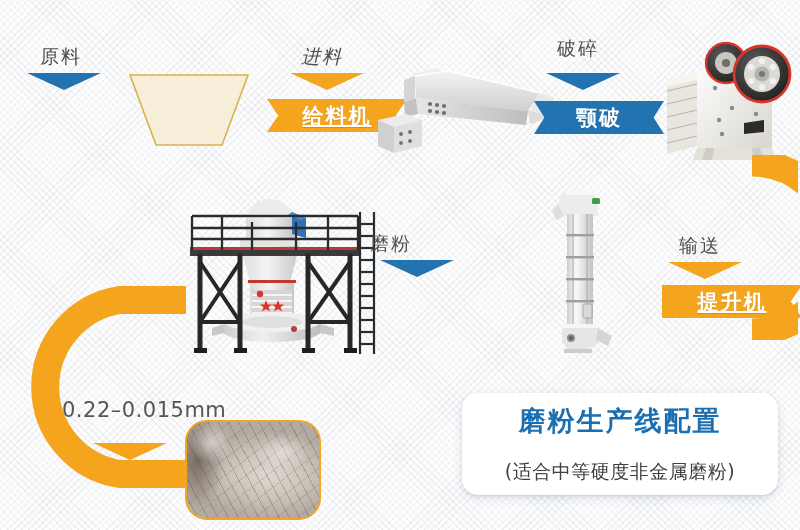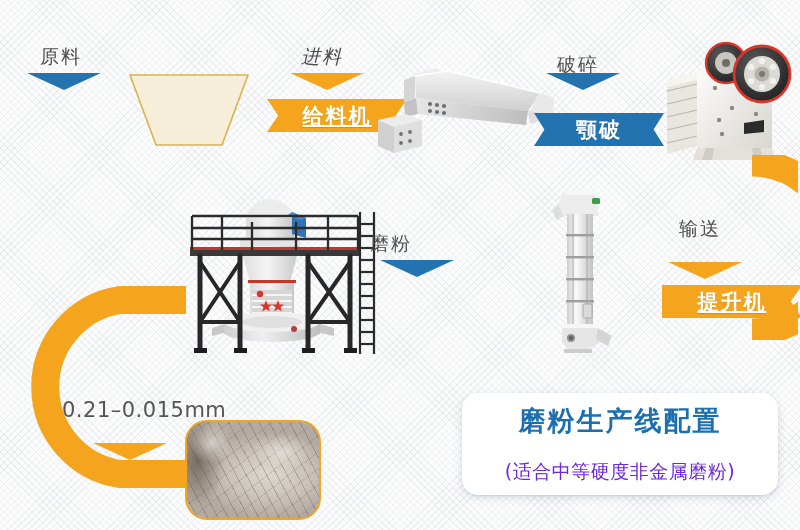--- a/index.html
+++ b/index.html
@@ -144,21 +144,21 @@
     font-size: 27px;
     font-weight: bold;
     color: #1b6fb0;
     letter-spacing: 2px;
     white-space: nowrap;
     font-family: "DejaVu Sans", "Liberation Sans", sans-serif;
     margin-bottom: 20px;
   }
   #info-sub {
     font-size: 19px;
-    color: #6d28d9;
+    color: #404040;
     letter-spacing: 0.5px;
     white-space: nowrap;
     font-family: "DejaVu Sans", "Liberation Sans", sans-serif;
   }
 </style>
 </head>
 <body>
 
 <div id="stage">
 
@@ -227,29 +227,29 @@
         <circle cx="23" cy="76" r="1.9"></circle>
           <circle cx="32" cy="74" r="1.9"></circle>
         <circle cx="23" cy="85" r="1.9"></circle>
           <circle cx="32" cy="83" r="1.9"></circle>
       </g>
 
       <polyline points="37,18 70,13 162,35" fill="none" stroke="#ffffff" stroke-width="1.4"></polyline>
     </svg>
   </div>
 
-  <div class="caption" style="left:557px; top:52px;">破碎</div>
+  <div class="caption" style="left:557px; top:36px;">破碎</div>
 
   <div class="chev" style="left:546px; top:73px;">
     <svg viewBox="0 0 74 17" preserveAspectRatio="none">
       <polygon points="0,0 74,0 37,17" fill="#2273b0"></polygon>
     </svg>
   </div>
 
-  <div class="badge blue notch-lr" style="left:534px; top:113px; width:100px;">颚破</div>
+  <div class="badge blue notch-lr" style="left:534px; top:101px; width:100px;">颚破</div>
 
   <div class="machine" style="left:664px; top:28px; width:134px; height:136px;">
     <svg viewBox="0 0 134 136">
       <defs>
         <linearGradient id="jcBody" x1="0" y1="0" x2="1" y2="1">
           <stop offset="0" stop-color="#ffffff"></stop>
             <stop offset="1" stop-color="#d9d6cf"></stop>
         </linearGradient>
         <radialGradient id="wheelBig" cx="0.38" cy="0.33" r="0.78">
           <stop offset="0" stop-color="#5a5a5a"></stop>
@@ -480,37 +480,37 @@
       <polygon points="22,138 58,138 58,158 46,164 28,164 22,156" fill="#e6e6e6"></polygon>
       <polygon points="22,138 58,138 58,142 22,142" fill="#f6f6f6"></polygon>
 
       <polygon points="58,142 72,150 68,160 56,154" fill="#d5d5d5"></polygon>
       <circle cx="31" cy="152" r="4" fill="#8f8f8f"></circle>
       <circle cx="31" cy="152" r="2" fill="#5e5e5e"></circle>
       <rect x="24" y="163" width="28" height="4" fill="#cccccc"></rect>
     </svg>
   </div>
 
-  <div class="caption" style="left:679px; top:216px;">输送</div>
+  <div class="caption" style="left:679px; top:233px;">输送</div>
 
   <div class="chev" style="left:668px; top:262px;">
     <svg viewBox="0 0 74 17" preserveAspectRatio="none">
       <polygon points="0,0 74,0 37,17" fill="#f4a51d"></polygon>
     </svg>
   </div>
 
   <div class="badge orange notch-r" style="left:662px; top:285px; width:110px;">提升机</div>
 
   <div class="arc" style="left:8px; top:278px; width:190px; height:218px;">
     <svg viewBox="0 0 190 218">
       <path d="M 178,22 L 112,22 A 88,88 0 0 0 112,196 L 178,196" fill="none" stroke="#f4a51d" stroke-width="28" stroke-linecap="butt"></path>
     </svg>
   </div>
 
-  <div id="size-text">0.21–0.015mm</div>
+  <div id="size-text">0.22–0.015mm</div>
 
   <div class="chev" style="left:93px; top:443px;">
     <svg viewBox="0 0 74 17" preserveAspectRatio="none">
       <polygon points="0,0 74,0 37,17" fill="#f4a51d"></polygon>
     </svg>
   </div>
 
 
   <div id="product-photo">
     <div class="ph"></div>

